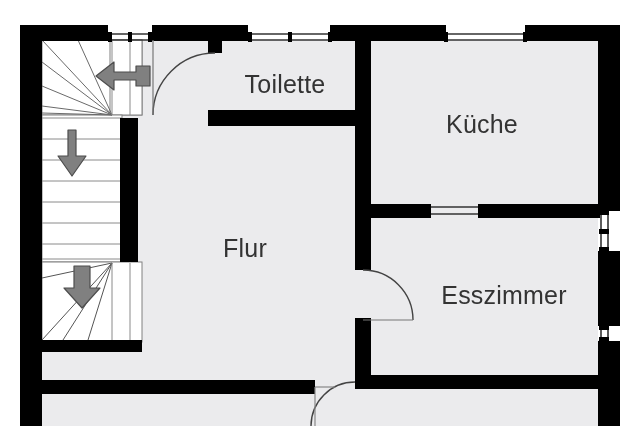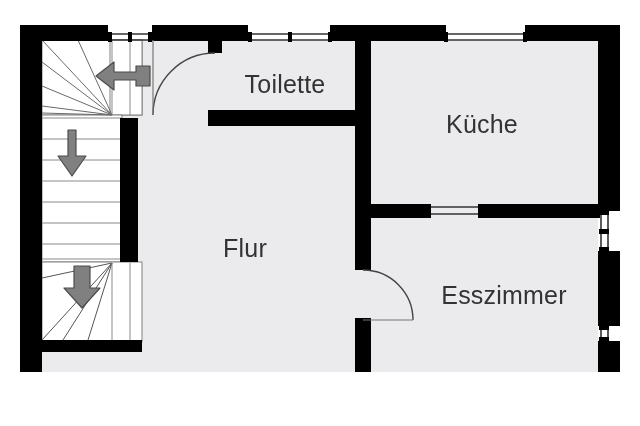--- a/index.html
+++ b/index.html
@@ -5,21 +5,21 @@
 <style>
   html, body {
     margin: 0;
     padding: 0;
     background: #ffffff;
     font-family: "Liberation Sans", sans-serif;
   }
   #plan-wrap {
     position: relative;
     width: 640px;
-    height: 372px;
+    height: 426px;
     background: #ffffff;
     overflow: hidden;
   }
   #plan-svg {
     display: block;
     width: 640px;
     height: 426px;
   }
   .room-label {
     font-family: "Liberation Sans", sans-serif;

